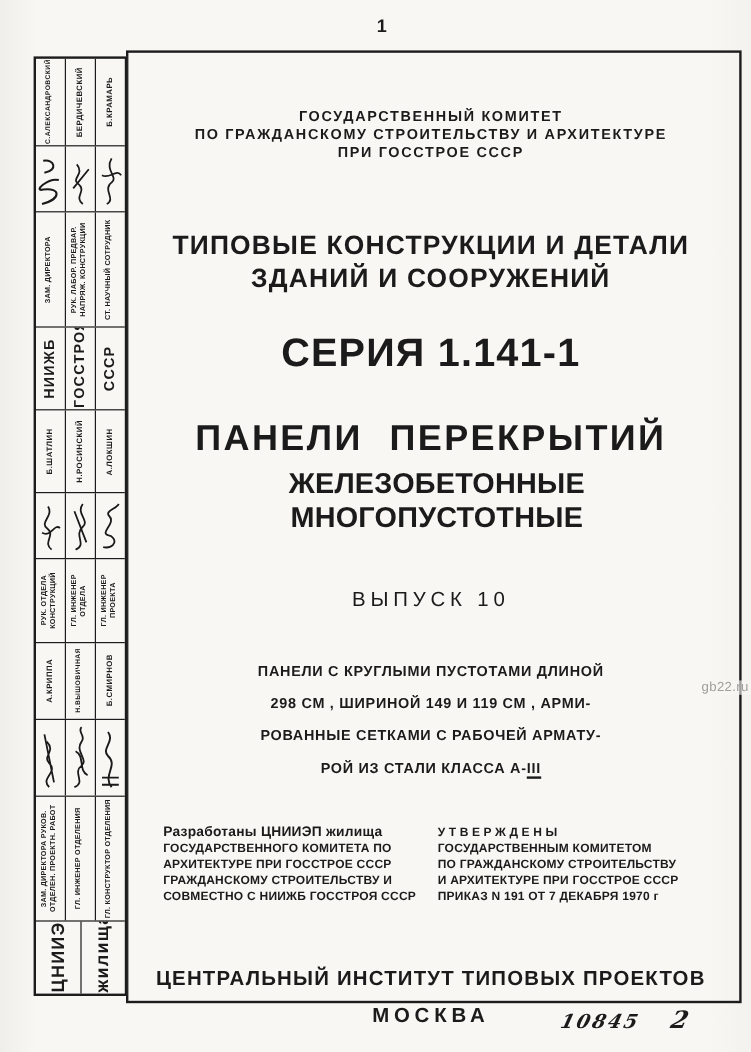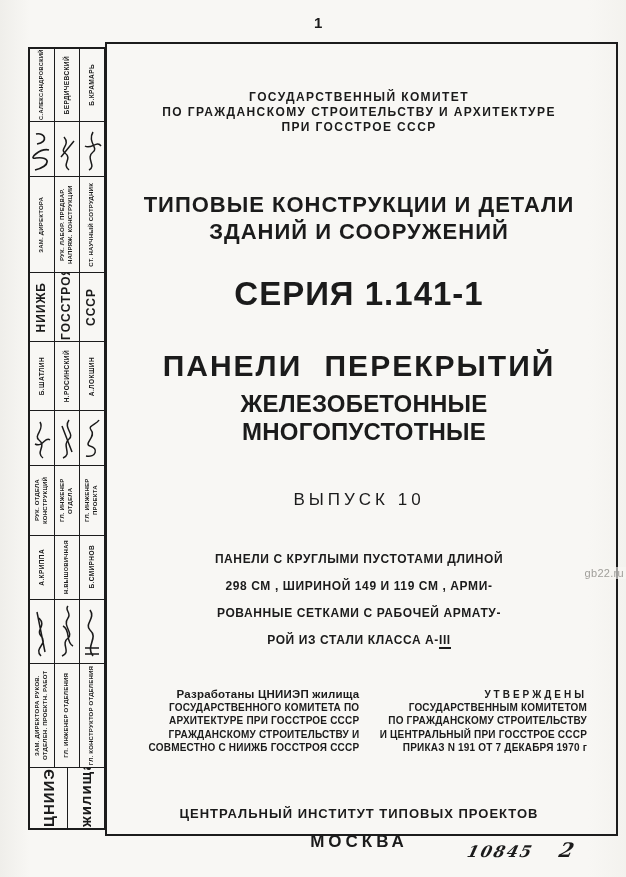--- a/index.html
+++ b/index.html
@@ -40,27 +40,27 @@
   .content { position:absolute; left:107px; top:42px; width:504px; text-align:center;margin-top:12px; }
   .hdr { font-weight:bold; font-size:12px; letter-spacing:1.4px; line-height:15px; }
   .hdr-wrap { margin-top:36px; }
   .series-caption { margin-top:56px; font-weight:bold; font-size:22px; letter-spacing:1px; line-height:27px; }
   .series-num { margin-top:30px; font-weight:bold; font-size:33px; letter-spacing:1px; }
   .subject1 { margin-top:36px; font-weight:bold; font-size:30px; letter-spacing:2px; word-spacing:12px; }
   .subject2 { margin-top:7px; font-weight:bold; font-size:24px; letter-spacing:0.2px;padding-left:10px; }
   .issue { margin-top:44px; font-weight:normal; font-size:17px; letter-spacing:4px; }
   .desc { margin-top:36px; font-weight:bold; font-size:12px; line-height:27px; letter-spacing:0.6px; }
   .class-mark { border-bottom:2px solid #1b1b1b; padding-bottom:0;text-align:right; }
-  .two-col { margin-top:34px; display:flex; text-align:right; padding:0 24px 0 18px; justify-content:space-between; }
+  .two-col { margin-top:34px; display:flex; text-align:left; padding:0 24px 0 29px; justify-content:space-between; }
   .col-block { font-weight:bold; font-size:10px; line-height:13.2px; letter-spacing:0.2px; }
   .col-block .first { font-size:11.5px; }
   .col-left { width:245px; }
   .col-right { width:238px; }
   .approved-first { letter-spacing:3px; }
-  .institute { margin-top:52px; font-weight:bold; font-size:13px; letter-spacing:1px; }
+  .institute { margin-top:52px; font-weight:bold; font-size:17px; letter-spacing:1px; }
   .city { margin-top:11px; font-weight:bold; font-size:17px; letter-spacing:4px; }
   
   .stamp {
     position:absolute; left:28px; top:47px; width:78px; height:783px;
     border:2px solid #1c1c1c;
     display:flex; flex-direction:column;
     background:rgba(248,247,244,0.4);
   }
   .srow { display:flex; width:100%; border-bottom:1.5px solid #1c1c1c; }
   .srow:last-child { border-bottom:none; }
@@ -272,21 +272,21 @@
         <div class="first">Разработаны ЦНИИЭП жилища</div>
         <div>ГОСУДАРСТВЕННОГО  КОМИТЕТА  ПО</div>
         <div>АРХИТЕКТУРЕ ПРИ ГОССТРОЕ  СССР</div>
         <div>ГРАЖДАНСКОМУ  СТРОИТЕЛЬСТВУ  И</div>
         <div>СОВМЕСТНО С НИИЖБ ГОССТРОЯ СССР</div>
       </div>
       <div class="col-block col-right">
         <div class="approved-first">УТВЕРЖДЕНЫ</div>
         <div>ГОСУДАРСТВЕННЫМ КОМИТЕТОМ</div>
         <div>ПО ГРАЖДАНСКОМУ СТРОИТЕЛЬСТВУ</div>
-        <div>И ЦЕНТРАЛЬНЫЙ  ПРИ ГОССТРОЕ СССР</div>
+        <div>И АРХИТЕКТУРЕ  ПРИ ГОССТРОЕ СССР</div>
         <div>ПРИКАЗ N 191 ОТ 7 ДЕКАБРЯ  1970 г</div>
       </div>
     </div>
 
     <div class="institute">ЦЕНТРАЛЬНЫЙ  ИНСТИТУТ  ТИПОВЫХ  ПРОЕКТОВ</div>
     <div class="city">МОСКВА</div>
   </div>
 
   <div class="watermark">gb22.ru</div>
 

